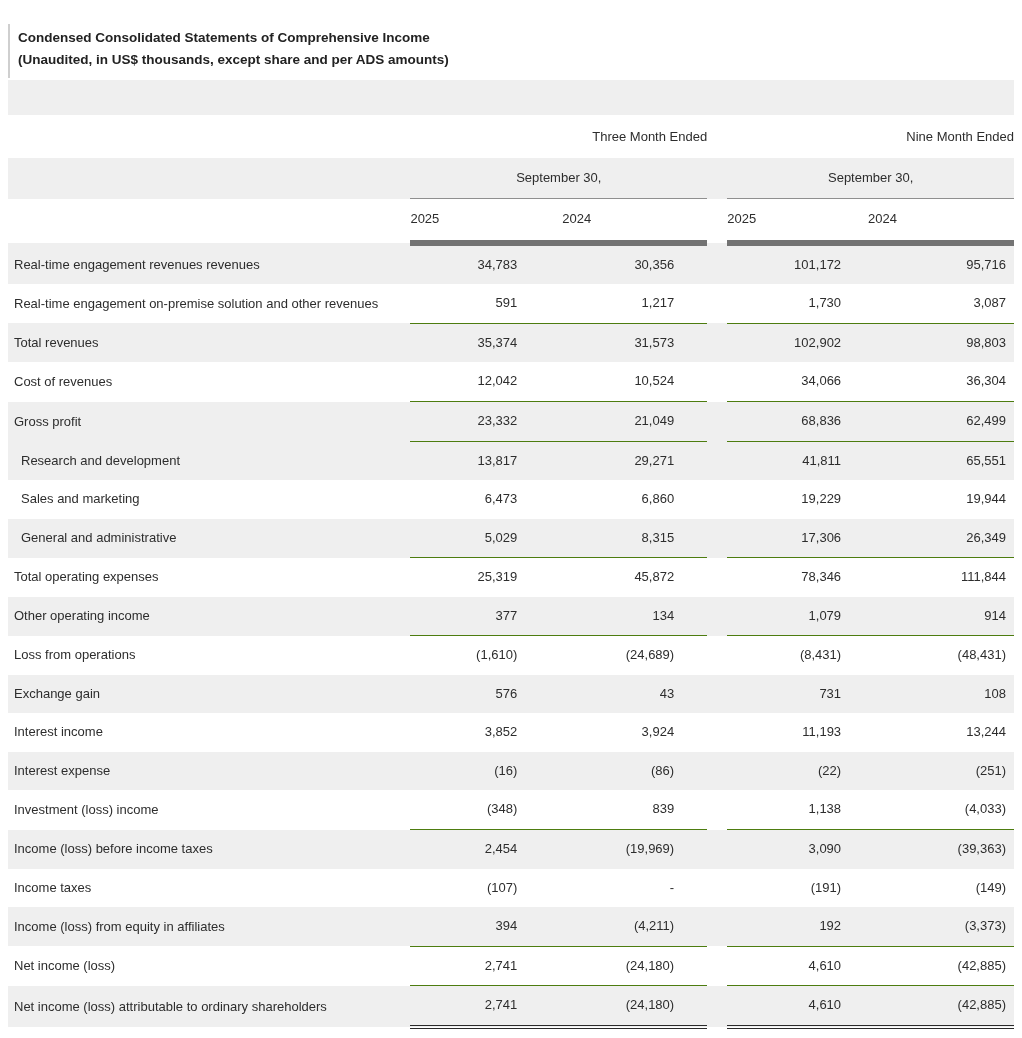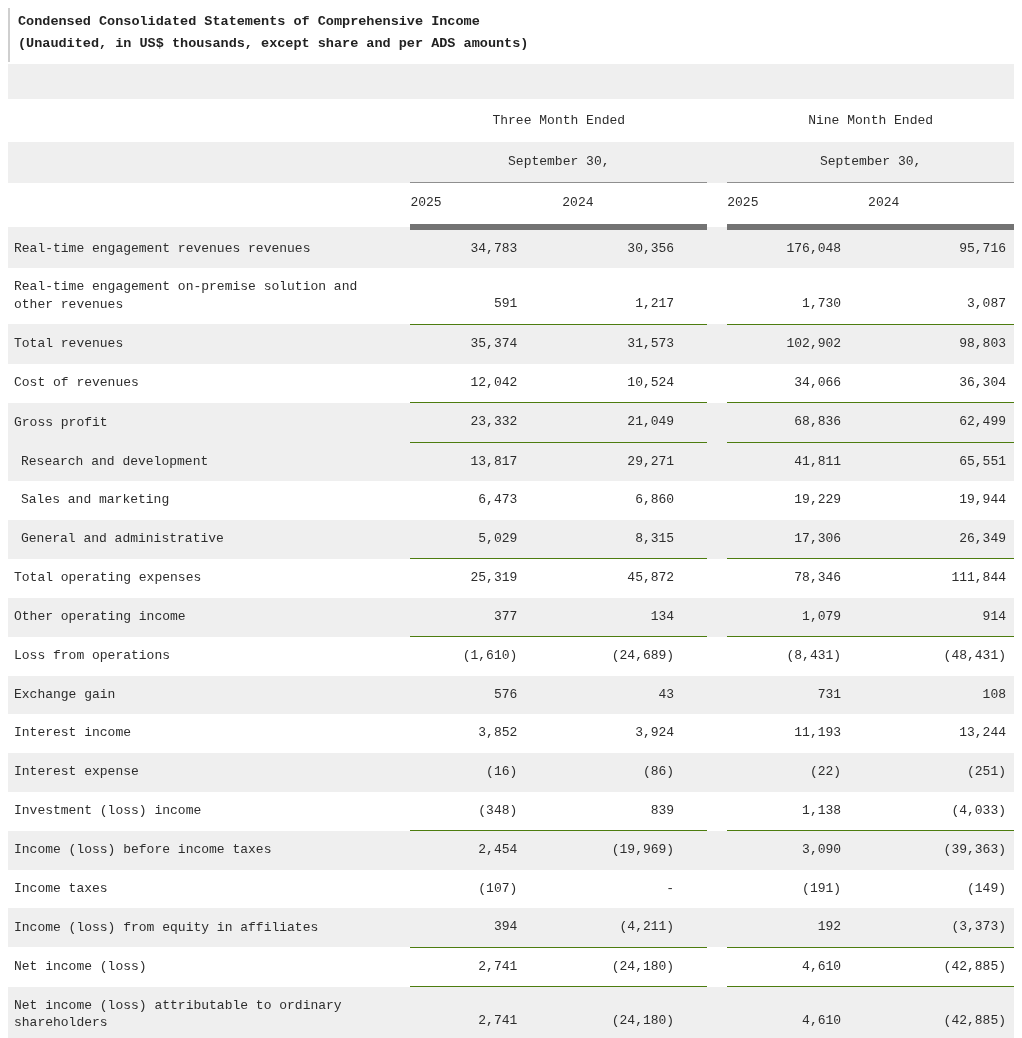--- a/index.html
+++ b/index.html
@@ -6,24 +6,23 @@
   html, body { margin: 0; padding: 0; background: #ffffff; }
   body {
     font-family: "Liberation Sans", sans-serif;
     font-size: 13px;
     color: #2d2d2d;
     -webkit-font-smoothing: antialiased;
   }
   .page {
     width: 1022px;
     height: 1038px;
-    padding: 8px 8px 0 8px;
+    padding: 24px 8px 0 8px;
     background: #ffffff;
     overflow: hidden;
-    font-family: Liberation Mono, monospace;
   }
   .titleblock {
     border-left: 2px solid #cfcfcf;
     padding: 3px 0 8px 8px;
   }
   .titleblock .line {
     font-weight: bold;
     font-size: 13.5px;
     line-height: 1.6;
     color: #222;
@@ -37,21 +36,21 @@
   td { vertical-align: bottom; padding: 10px 0 11px 0; line-height: 1.35; }
   td.label { padding-left: 6px; padding-right: 10px; }
   td.label.indent { padding-left: 13px; }
   td.num { text-align: right; font-variant-numeric: tabular-nums; }
   td.n1 { padding-right: 45px; }
   td.n2 { padding-right: 33px; }
   td.n3 { padding-right: 27px; }
   td.n4 { padding-right: 8px; }
   tr.shade td { background: #efefef; }
   tr.grayband td { background: #efefef; padding: 0; height: 35px; }
-  tr.groups td.grp { text-align: center; padding: 13px 0 12px 0; margin-top: 33px; }
+  tr.groups td.grp { text-align: right; padding: 13px 0 12px 0; margin-top: 33px; }
   tr.subrow td.grp { text-align: center; padding: 11px 0 12px 0; }
   tr.subrow td.grp.rule { border-bottom: 1px solid #8f8f8f; }
   tr.years td.yr { text-align: left; padding: 11px 0 12px 0; border-bottom: 6px solid #737373; }
   tr.rule-b td.bn { border-bottom: 1px solid #4d7c0f; }
   tr.dbl-b td.bn { border-bottom: 4px double #2a2a2a; }
 </style>
 </head>
 <body>
 
 <div class="page">
@@ -97,21 +96,21 @@
       <td></td>
       <td class="yr">2025</td>
       <td class="yr">2024</td>
     </tr>
 
     <tr class="shade">
       <td class="label">Real-time engagement revenues revenues</td>
       <td class="num n1 bn">34,783</td>
       <td class="num n2 bn">30,356</td>
       <td></td>
-      <td class="num n3 bn">176,048</td>
+      <td class="num n3 bn">101,172</td>
       <td class="num n4 bn">95,716</td>
     </tr>
 
     <tr class="rule-b">
       <td class="label">Real-time engagement on-premise solution and other revenues</td>
       <td class="num n1 bn">591</td>
       <td class="num n2 bn">1,217</td>
       <td></td>
       <td class="num n3 bn">1,730</td>
       <td class="num n4 bn">3,087</td>

